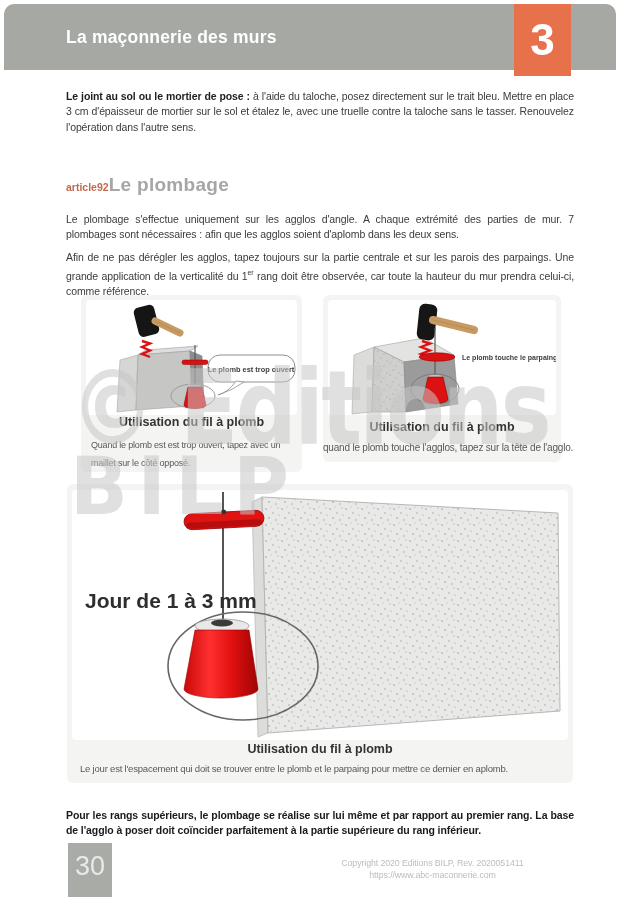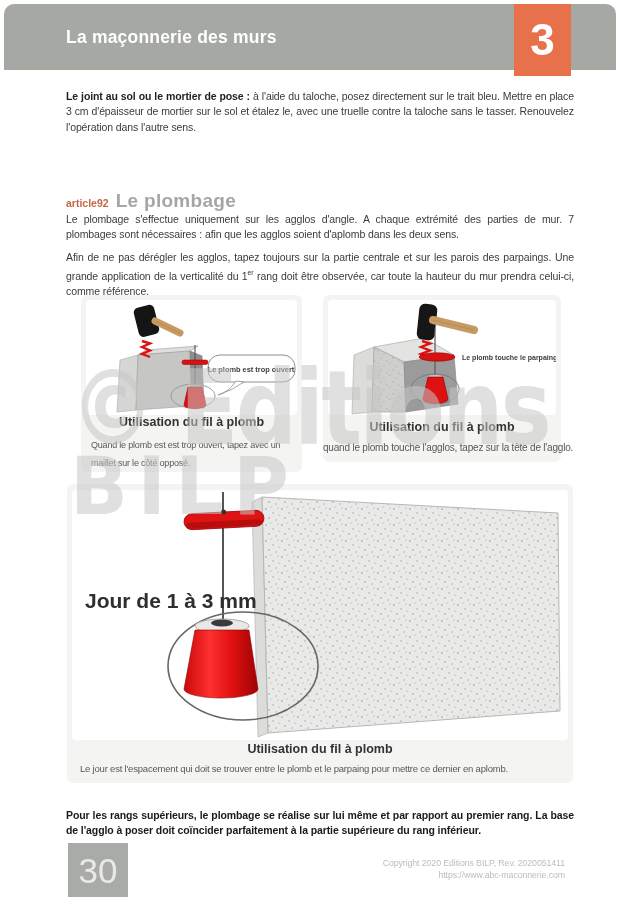--- a/index.html
+++ b/index.html
@@ -15,21 +15,21 @@
 
   
   .para{position:absolute;left:66px;width:508px;font-size:10.5px;line-height:15.5px;color:#3b3b3b;
         text-align:justify;letter-spacing:-0.1px;}
   .para b{color:#1f1f1f;}
   .intro{top:78px;}
   .p1{top:201px;}
   .p2{top:239px;}
   .closing{top:797px;font-weight:bold;color:#1a1a1a;}
 
-  .section-head{position:absolute;left:66px;top:174px;display:flex;align-items:baseline;gap:7px;margin-top:16px;}
+  .section-head{position:absolute;left:66px;top:174px;display:flex;align-items:baseline;gap:0;}
   .article-ref{color:#c4684c;font-size:10.5px;font-weight:bold;}
   .section-title{color:#a6a6a6;font-size:19px;font-weight:bold;letter-spacing:.3px;}
 
   sup{font-size:7px;}
 
   
   .figbox{position:absolute;background:#f4f4f2;border-radius:6px;}
   .figbox .imgarea{position:absolute;background:#ffffff;border-radius:4px;}
   .figbox .caption{position:absolute;left:0;right:0;text-align:center;font-weight:bold;
         font-size:12.5px;color:#333333;}
@@ -47,23 +47,23 @@
   .box-large .caption{top:258px;}
   .box-large .desc{left:13px;top:276px;white-space:nowrap;font-size:9.5px;}
 
   
   .wm{position:absolute;left:70px;color:rgba(198,198,198,0.55);font-family:"DejaVu Sans",sans-serif;
       font-weight:800;pointer-events:none;z-index:40;line-height:1;white-space:nowrap;}
   .wm1{top:356px;font-size:104px;letter-spacing:-3px;transform:scaleX(.82);transform-origin:left top;}
   .wm2{top:447px;font-size:80px;letter-spacing:10px;transform:scaleX(.95);transform-origin:left top;}
 
   
-  .pagenum{position:absolute;left:68px;top:843px;width:60px;height:54px;background:#a9aba7;
-      color:#e9e9e9;font-size:35px;display:flex;justify-content:center;padding-top:8px;box-sizing:border-box;}
-  .copyright{position:absolute;left:300px;top:858px;width:265px;text-align:right;
+  .pagenum{position:absolute;left:68px;top:843px;width:44px;height:54px;background:#a9aba7;
+      color:#e9e9e9;font-size:27px;display:flex;justify-content:center;padding-top:8px;box-sizing:border-box;}
+  .copyright{position:absolute;left:300px;top:858px;width:265px;text-align:center;
       color:#bcbcbc;font-size:8.8px;line-height:11.5px;letter-spacing:-0.1px;}
 
   svg text{font-family:"Liberation Sans",sans-serif;}
 </style>
 </head>
 <body>
 
 <div class="page">
 
   <div class="band">

